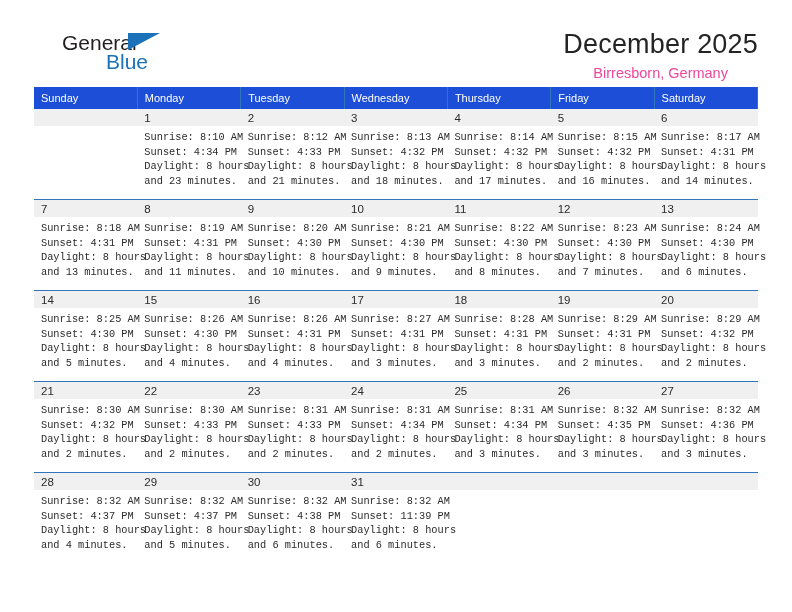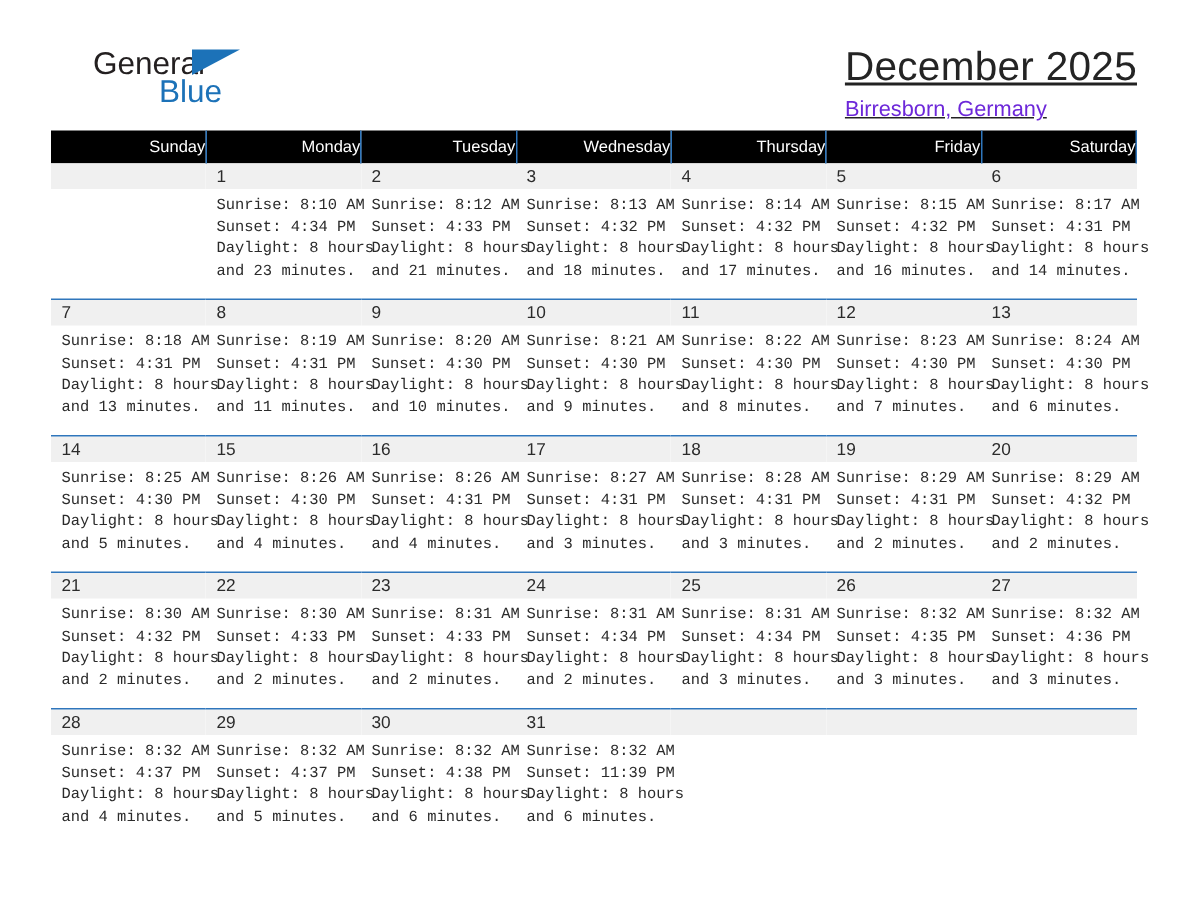--- a/index.html
+++ b/index.html
@@ -58,51 +58,50 @@
     position: absolute;
     left: 66px;
     top: 3px;
     width: 0;
     height: 0;
     border-left: 32px solid #1c72b8;
     border-bottom: 17px solid transparent;
   }
 
   .titles {
-    text-align: left;
+    text-align: center;
     padding-top: 0px;
-    text-decoration: underline;
   }
   .month-title {
     font-size: 27px;
     font-weight: normal;
     color: #242424;
     line-height: 1.05;
     letter-spacing: 0.2px;
   }
   .location {
     font-size: 14.5px;
-    color: #6d28d9;
+    color: #ec4899;
     margin-top: 8px;
     line-height: 1.1;
   }
 
   
   .calendar {
     margin-top: 13px;
     width: 724px;
     border-collapse: collapse;
     table-layout: fixed;
   }
   .calendar th {
-    background: #000000;
+    background: #1d4ed8;
     color: #ffffff;
     font-size: 11px;
     font-weight: normal;
-    text-align: right;
+    text-align: left;
     padding: 5px 0 5px 7px;
     height: 20px;
     box-sizing: border-box;
     border-right: 1px solid #2f76bc;
   }
   .calendar td {
     vertical-align: top;
     padding: 0;
     height: 90px;
     border-top: 1px solid #2f76bc;

